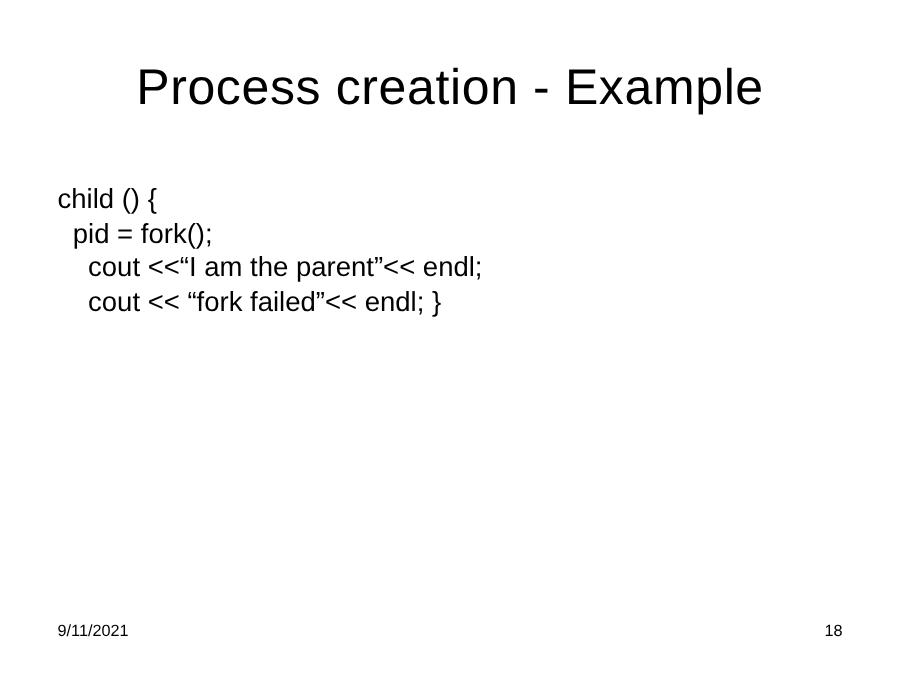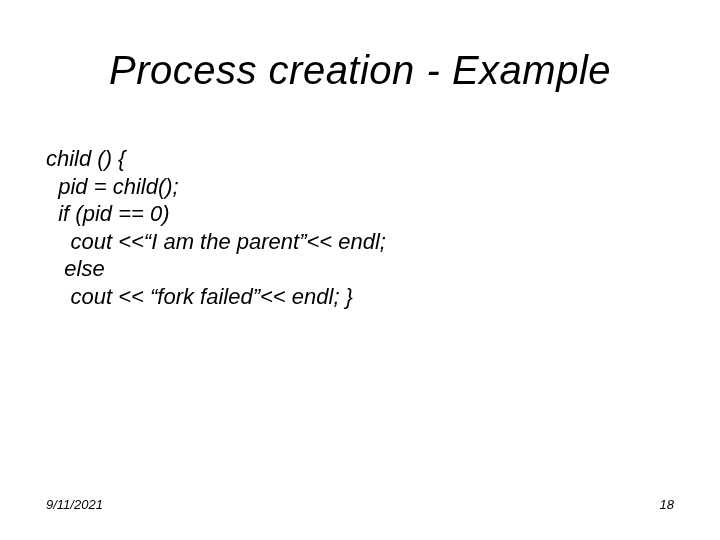--- a/index.html
+++ b/index.html
@@ -10,21 +10,20 @@
     background: #ffffff;
     font-family: Arial, Helvetica, sans-serif;
     color: #000000;
     overflow: hidden;
   }
   .slide {
     position: relative;
     width: 720px;
     height: 540px;
     box-sizing: border-box;
-    font-style: italic;
   }
   .title {
     position: absolute;
     top: 48px;
     left: 0;
     width: 720px;
     text-align: center;
     font-size: 40px;
     font-weight: 400;
     letter-spacing: 0.5px;
@@ -56,24 +55,22 @@
 </style>
 </head>
 <body>
 
 <div class="slide">
 
   <div class="title">Process creation - Example</div>
 
   <div class="body">
     <div class="code-line">child () {</div>
-    <div class="code-line">  pid = child();</div>
-    <div class="code-line">  if (pid == 0)</div>
+    <div class="code-line">  pid = fork();</div>
     <div class="code-line">    cout &lt;&lt;“I am the parent”&lt;&lt; endl;</div>
-    <div class="code-line">   else</div>
     <div class="code-line">    cout &lt;&lt; “fork failed”&lt;&lt; endl; }</div>
   </div>
 
   <div class="footer-date">9/11/2021</div>
 
   <div class="footer-page">18</div>
 
 </div>
 
 </body></html>

